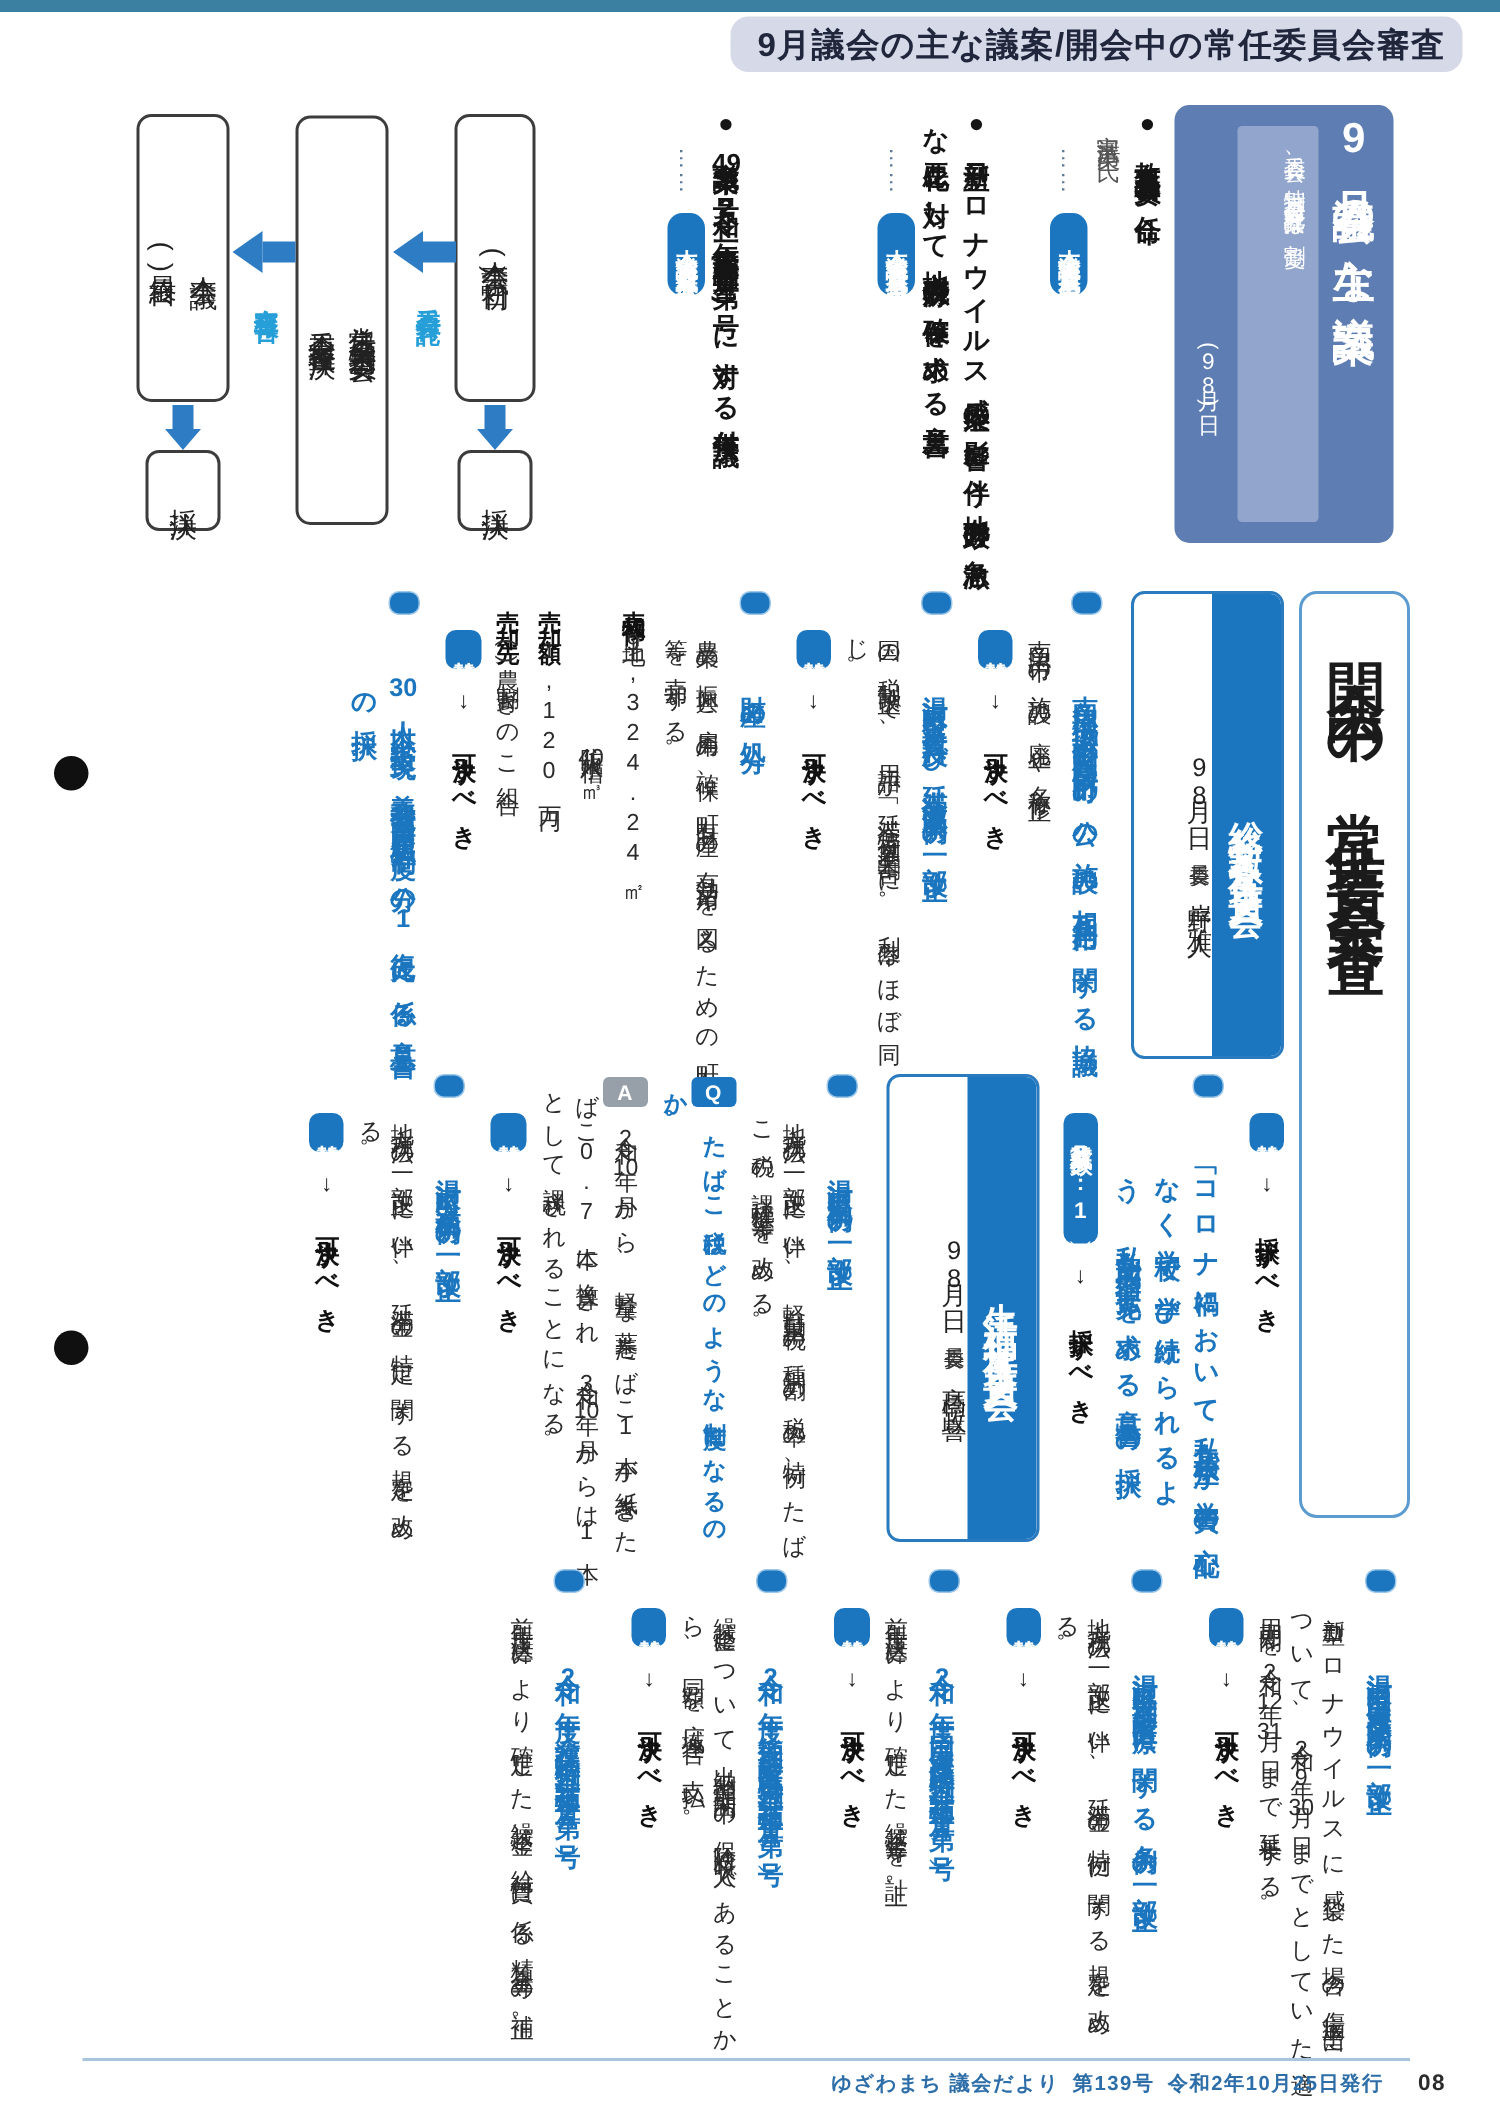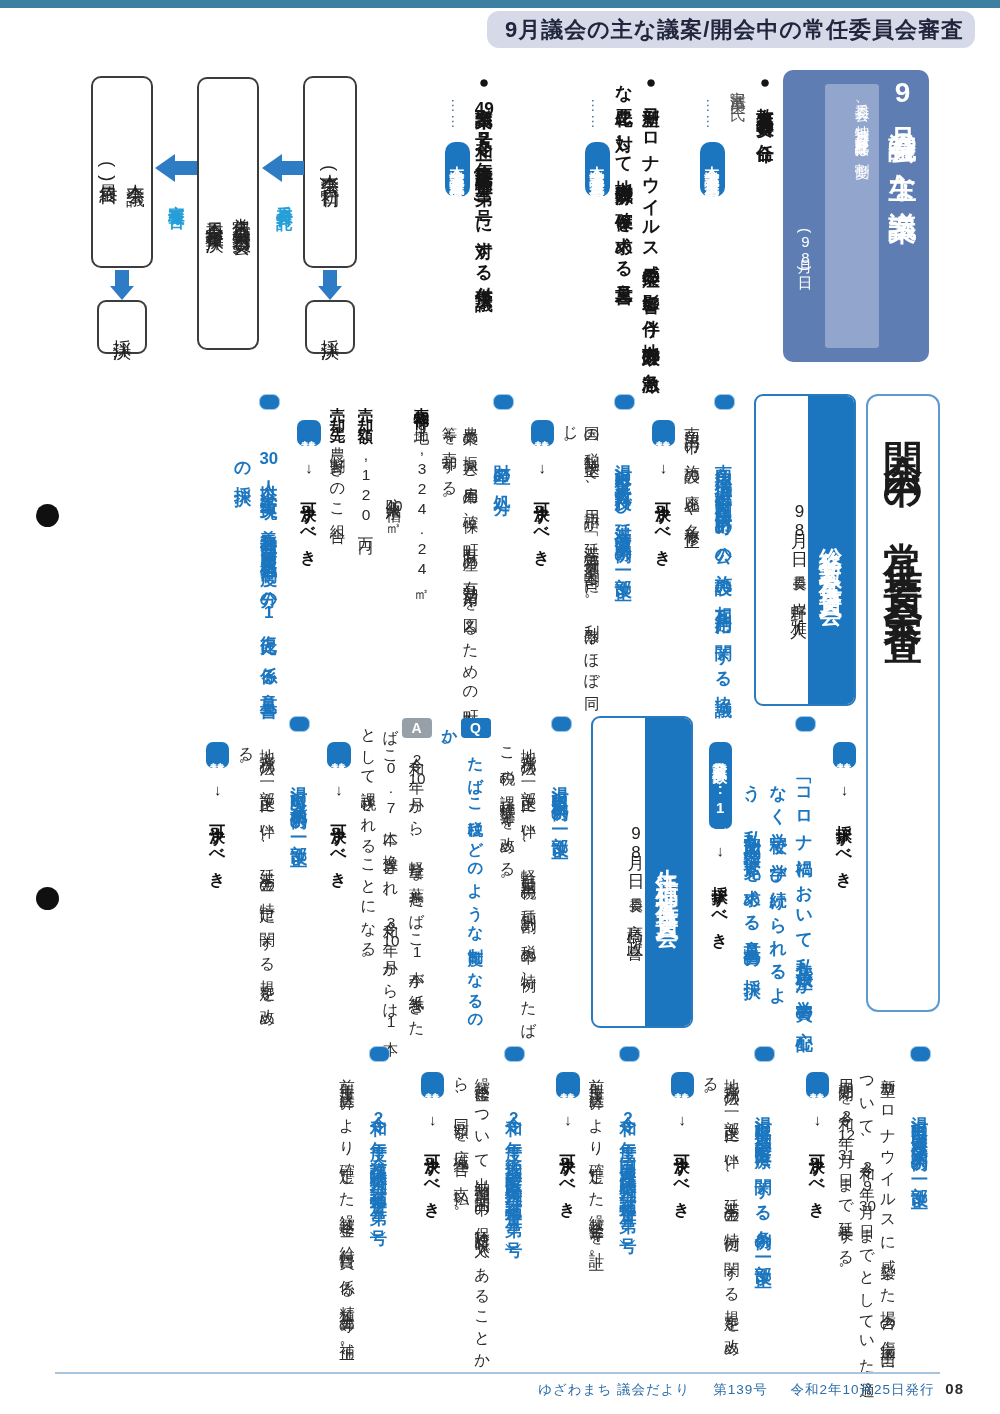--- a/index.html
+++ b/index.html
@@ -111,22 +111,22 @@
   .q-badge { background:#1b76bf; }
   .a-badge { background:#97a0a8; }
 
   
   .hole { position:absolute; left:36px; width:23px; height:23px; background:#101010; border-radius:50%; }
   .hole1 { top:504px; } .hole2 { top:887px; }
 
   
   .footer-rule { position:absolute; left:55px; top:1372px; width:885px; height:2px; background:#a9c5de; }
   .footer { position:absolute; top:1380px; right:36px; font-size:13.5px; color:#2d6da8; letter-spacing:1px; }
-  .footer span { margin-left:18px; }
-  .footer .page-no { font-size:15px; font-weight:bold; color:#2b2b2b; margin-left:6px; }
+  .footer span { margin-left:4px;font-weight:bold; }
+  .footer .page-no { font-size:15px; font-weight:bold; color:#2b2b2b; margin-left:18px; }
 </style>
 </head>
 <body>
 
 <div class="top-strip"></div>
 <div class="header-bar">
   <span>9月議会の主な議案/開会中の常任委員会審査</span>
 </div>
 
 <div class="mbox">

